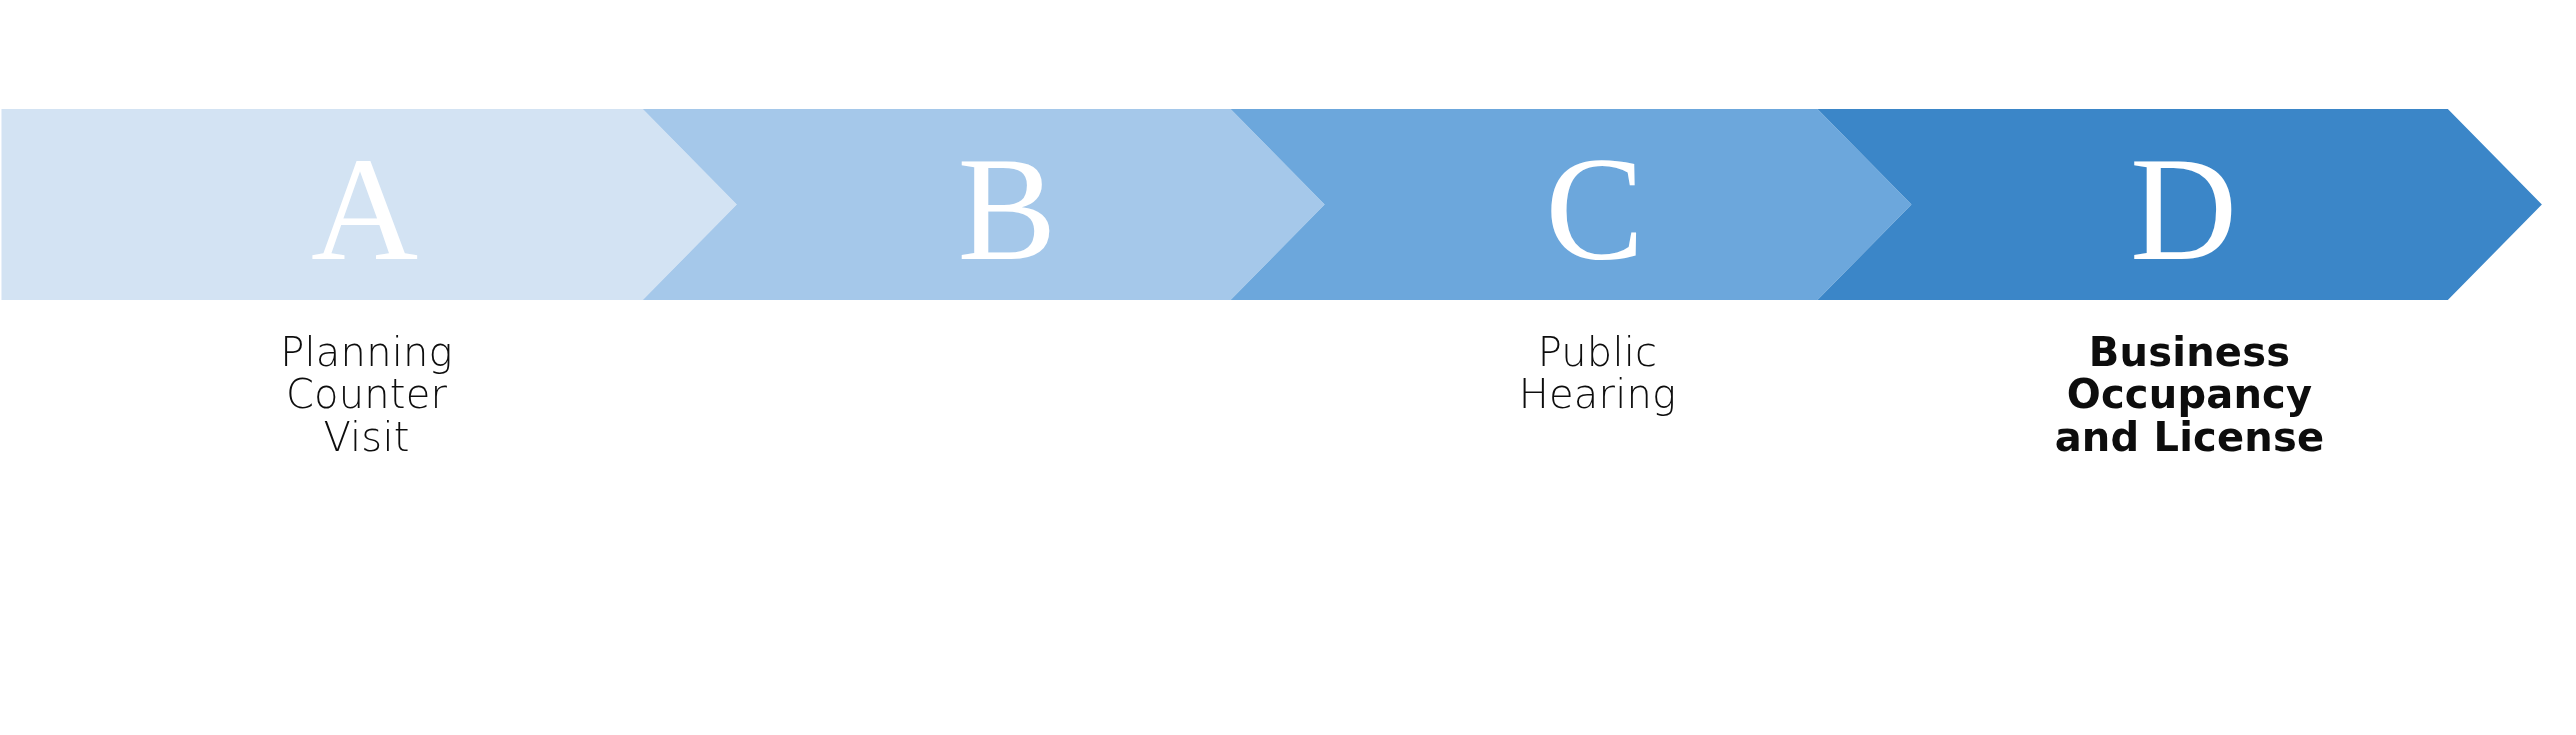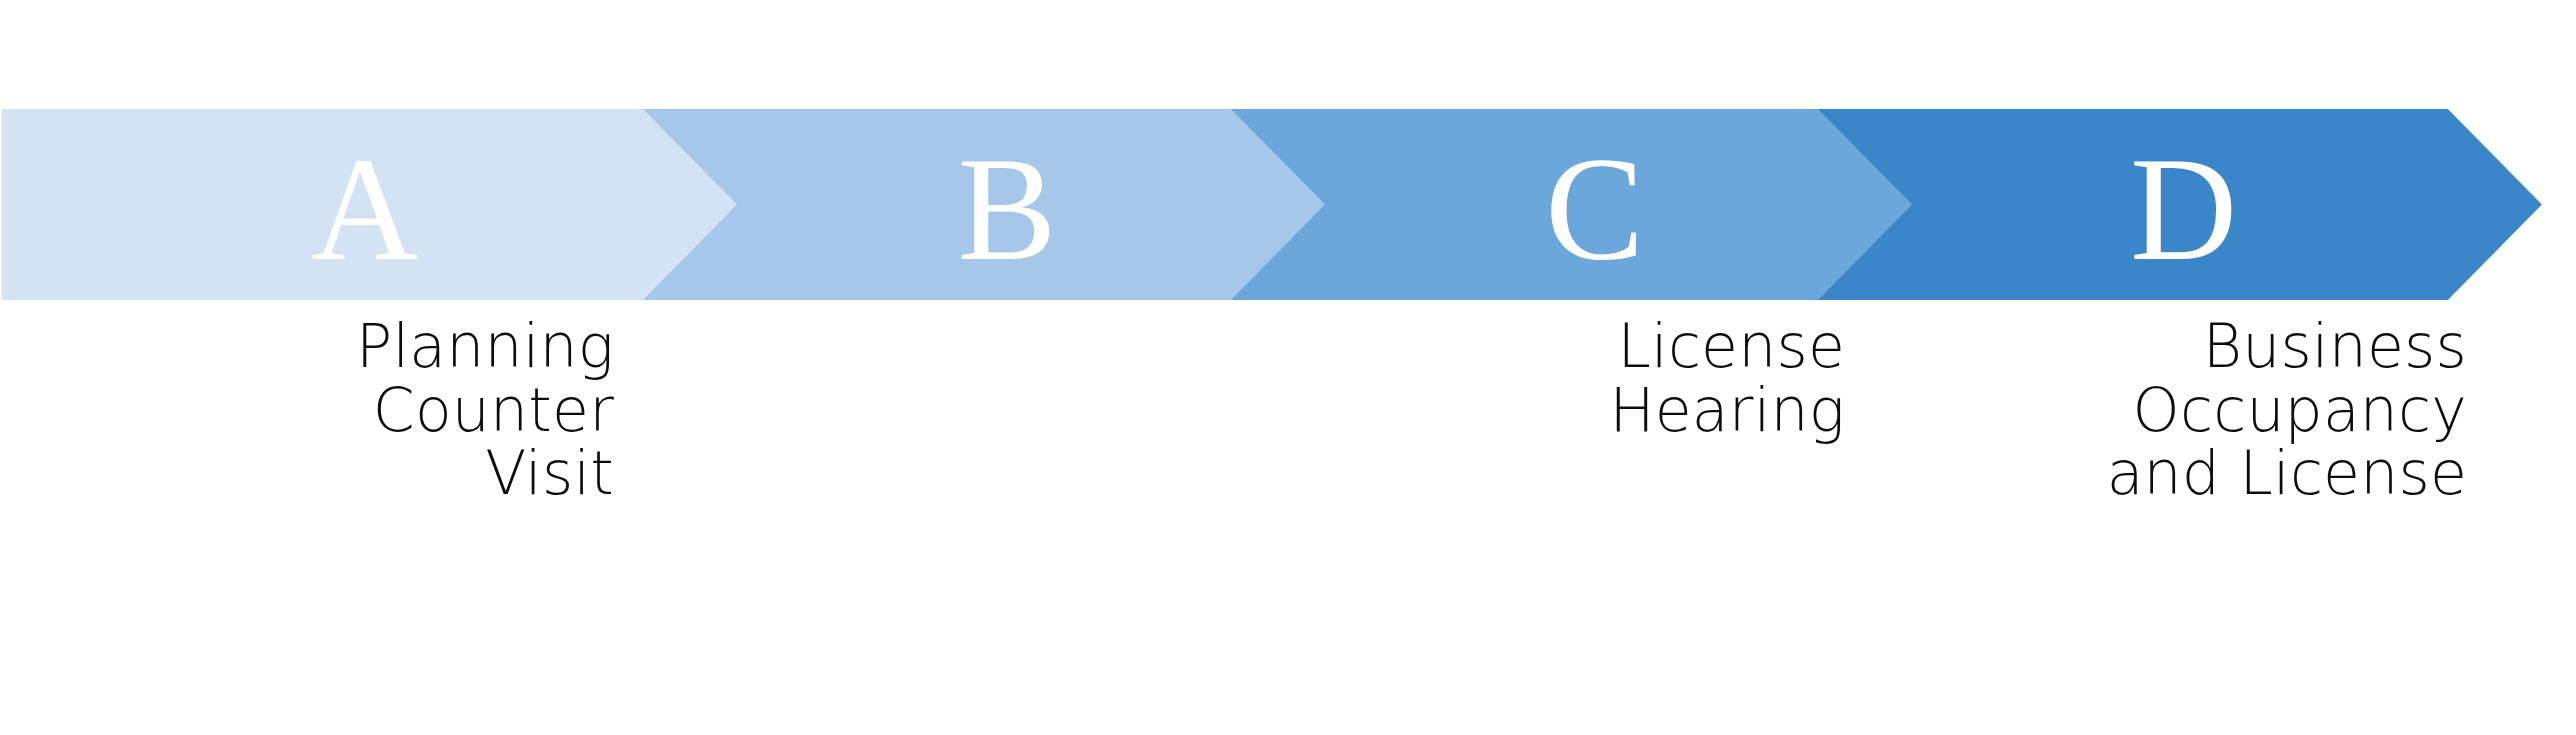--- a/index.html
+++ b/index.html
@@ -44,34 +44,34 @@
   
   #labels-row {
     position: absolute;
     left: 0;
     top: 315px;
     width: 2576px;
     height: 420px;
   }
   .step-label {
     position: absolute;
-    top: 0;
-    text-align: right;
+    top: 16px;
+    text-align: center;
     font-family: "DejaVu Sans", "Liberation Sans", sans-serif;
-    font-size: 60px;
+    font-size: 40px;
     font-weight: 300;
     line-height: 1.06;
     color: #0d0d0d;
     letter-spacing: 0.2px;
     white-space: pre-line;
   }
   .lbl-0 { left: 119px;  width: 495px; }
   .lbl-1 { left: 758px;  width: 495px; }
   .lbl-2 { left: 1350px; width: 495px; }
-  .lbl-3 { left: 1912px; width: 555px; }
+  .lbl-3 { left: 1912px; width: 555px; font-weight: bold; }
 </style>
 </head>
 <body>
 
 <div id="stage" style="background: rgb(255, 255, 255);">
 
   <div id="chevron-band">
     <svg viewBox="0 0 2600 193" width="2576" height="191" xmlns="http://www.w3.org/2000/svg">
 
       <polygon points="0,0 648,0 743,96.5 648,193 0,193" fill="#d3e3f3"></polygon>
@@ -86,21 +86,21 @@
       <text class="step-letter" x="1016" y="152" fill="#ffffff">B</text>
       <text class="step-letter" x="1610" y="152" fill="#ffffff">C</text>
       <text class="step-letter" x="2205" y="152" fill="#ffffff">D</text>
     </svg>
   </div>
 
   <div id="labels-row">
     <div class="step-label lbl-0">Planning
 Counter
 Visit</div>
-    <div class="step-label lbl-2">License
+    <div class="step-label lbl-2">Public
 Hearing</div>
     <div class="step-label lbl-3">Business
 Occupancy
 and License</div>
   </div>
 
 </div>
 
 
 </body></html>

